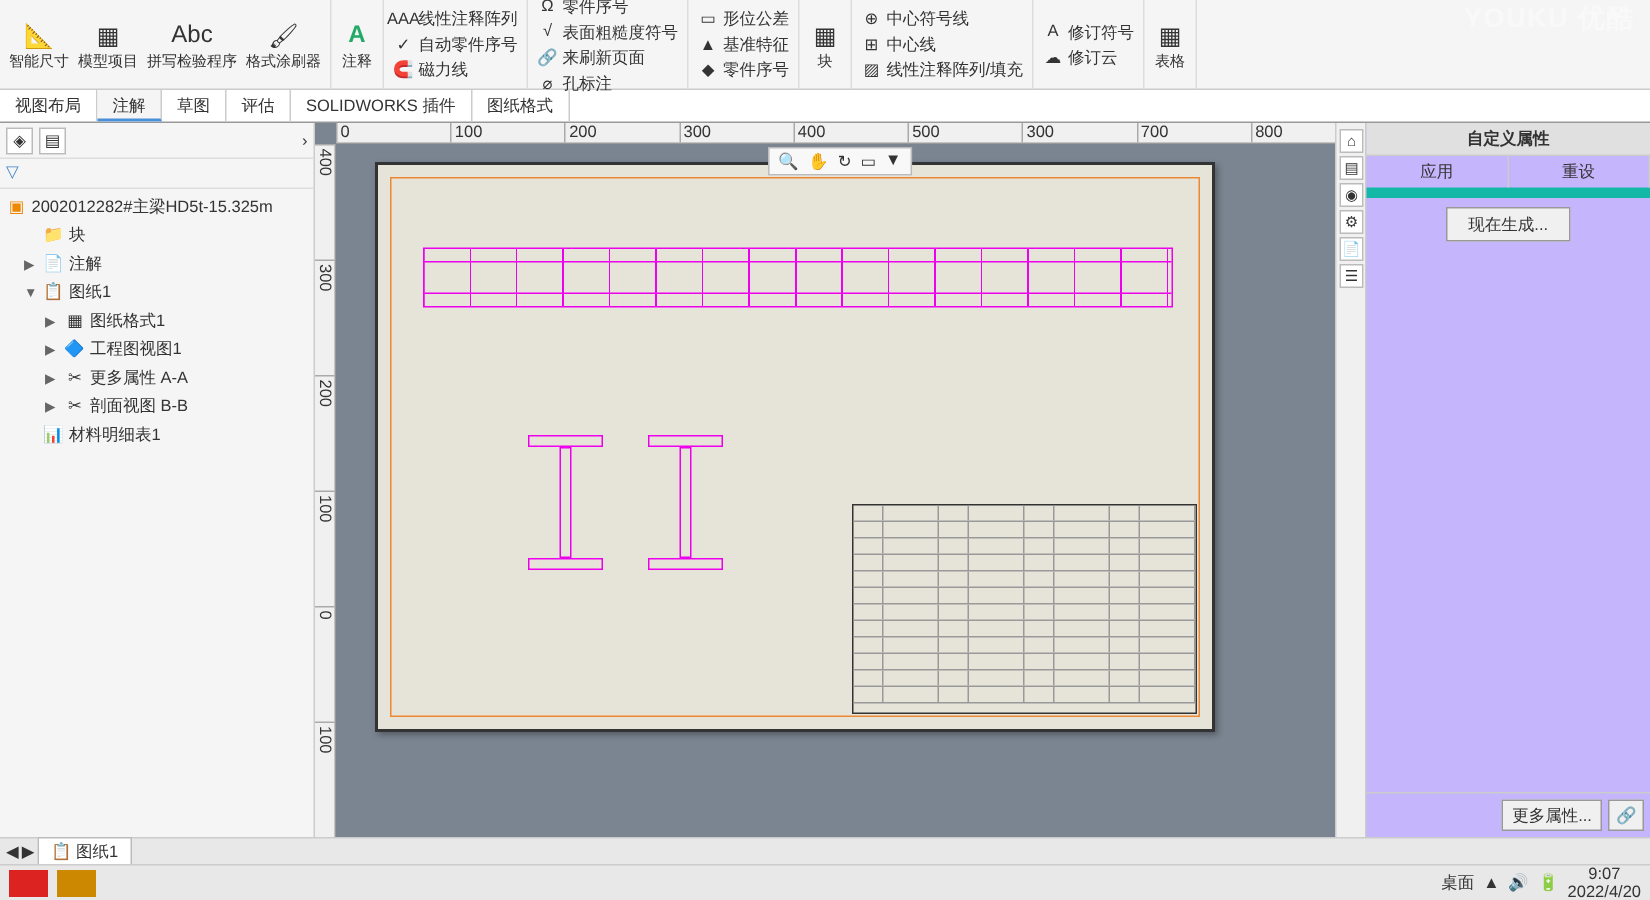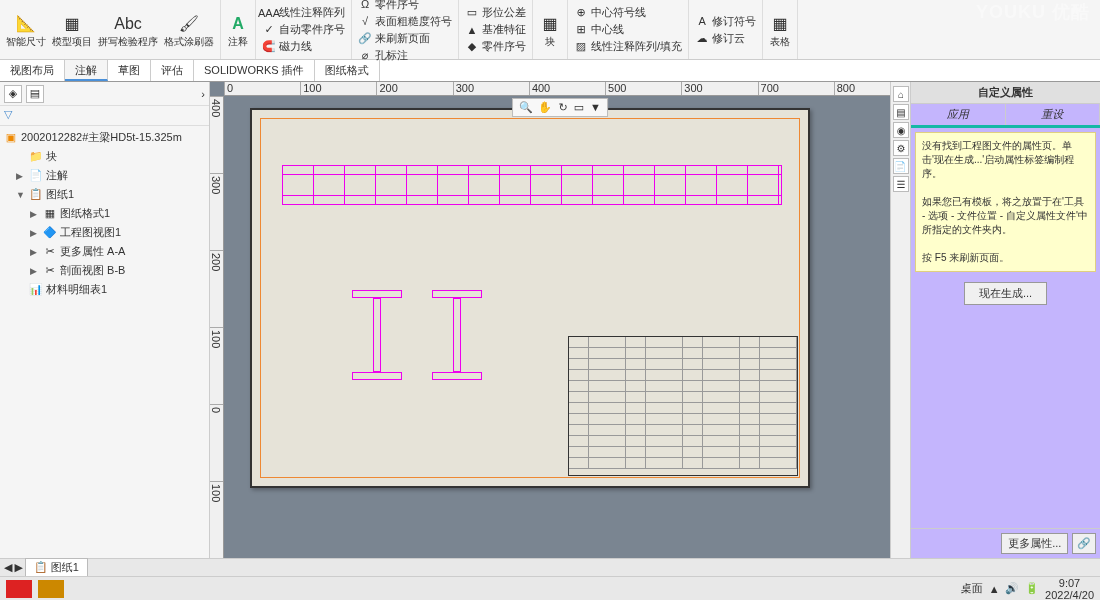--- a/index.html
+++ b/index.html
@@ -41,21 +41,21 @@
 .section { position: absolute; width: 50px; height: 90px; }
 .section .flange { width: 50px; height: 8px; border: 1px solid #e0e; }
 .section .web { width: 8px; height: 74px; border: 1px solid #e0e; margin: 0 auto; }
 .titleblock { position: absolute; bottom: 10px; right: 10px; width: 230px; height: 140px; border: 1px solid #333; background: #e6e3d8; }
 .tb-row { display: flex; border-bottom: 1px solid #999; height: 11px; font-size: 6px; }
 .tb-cell { border-right: 1px solid #999; padding: 0 1px; overflow: hidden; white-space: nowrap; }
 .right-strip { position: absolute; right: 0; top: 0; bottom: 0; width: 20px; background: #f0f0f0; border-left: 1px solid #ccc; display: flex; flex-direction: column; gap: 2px; padding: 4px 2px; }
 .right-strip .sbtn { width: 16px; height: 16px; border: 1px solid #bbb; background: #fff; cursor: pointer; display: flex; align-items: center; justify-content: center; font-size: 10px; }
 .right-panel { width: 190px; background: #c4b5fd; border-left: 1px solid #ccc; display: flex; flex-direction: column; }
 .rp-header { background: #e0e0e0; padding: 3px 6px; border-bottom: 1px solid #ccc; font-weight: bold; text-align: center; }
-.rp-tabs { display: flex; border-bottom: 3px solid #14b8a6; font-style: italic; }
+.rp-tabs { display: flex; border-bottom: 7px solid #14b8a6; }
 .rp-tab { flex: 1; text-align: center; padding: 3px; border-right: 1px solid #ccc; cursor: pointer; }
 .rp-msg { background: #ffffcc; border: 1px solid #e0d080; margin: 4px; padding: 6px; font-size: 10px; line-height: 14px; }
 .rp-btn { margin: 6px auto; padding: 3px 14px; border: 1px solid #999; background: #f0f0f0; cursor: pointer; display: block; width: fit-content; }
 .rp-more { margin-top: auto; padding: 4px; border-top: 1px solid #ccc; display: flex; justify-content: flex-end; gap: 4px; }
 .sheet-tabs { height: 18px; background: #e8e8e8; display: flex; align-items: center; padding: 0 4px; gap: 2px; border-top: 1px solid #ccc; }
 .sheet-tab { background: #fff; border: 1px solid #bbb; padding: 1px 8px; font-size: 10px; cursor: pointer; display: flex; align-items: center; gap: 3px; }
 .status-bar { height: 24px; background: #f0f0f0; border-top: 1px solid #ccc; display: flex; align-items: center; padding: 0 6px; font-size: 10px; gap: 14px; }
 .status-bar .sp { flex: 1; }
 .taskbar { position: absolute; bottom: 0; left: 0; right: 0; height: 24px; background: #e8e8e8; border-top: 1px solid #ccc; display: flex; align-items: center; padding: 0 6px; gap: 6px; font-size: 10px; }
 .taskbar .sp { flex: 1; }
@@ -425,25 +425,20 @@
       <span class="sbtn">☰</span>
     </div>
   </div>
 
   <div class="right-panel">
     <div class="rp-header">自定义属性</div>
     <div class="rp-tabs">
       <div class="rp-tab">应用</div>
       <div class="rp-tab">重设</div>
     </div>
-    <div class="rp-msg" style="white-space:pre-line">没有找到工程图文件的属性页。单击'现在生成...'启动属性标签编制程序。
-
-如果您已有模板，将之放置于在'工具 - 选项 - 文件位置 - 自定义属性文件'中所指定的文件夹内。
-
-按 F5 来刷新页面。</div>
     <button class="rp-btn">现在生成...</button>
     <div class="rp-more">
       <button style="padding:2px 6px;border:1px solid #999;background:#f0f0f0;cursor:pointer">更多属性...</button>
       <button style="padding:2px 4px;border:1px solid #999;background:#f0f0f0;cursor:pointer">🔗</button>
     </div>
   </div>
 </div>
 
 <div class="sheet-tabs">
   <span style="cursor:pointer">◀</span>

